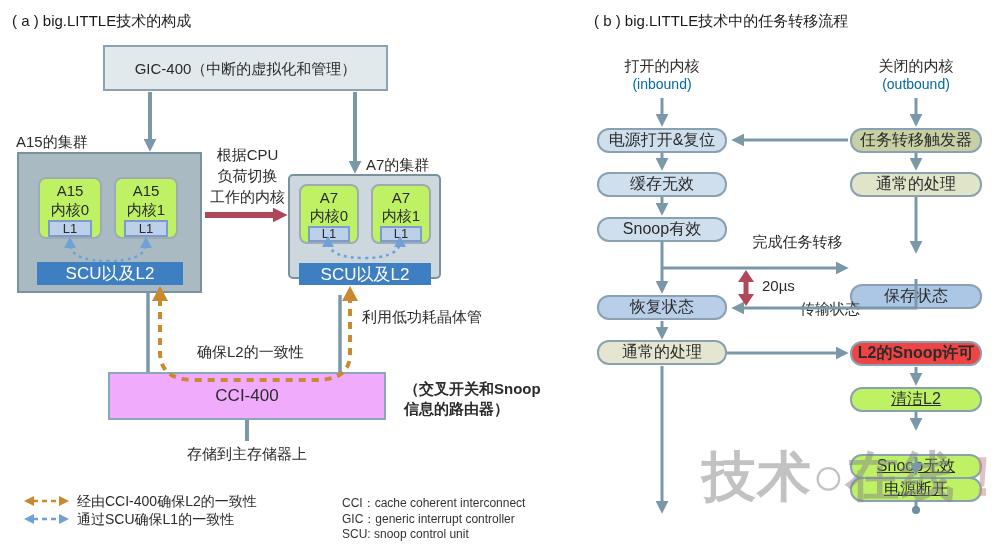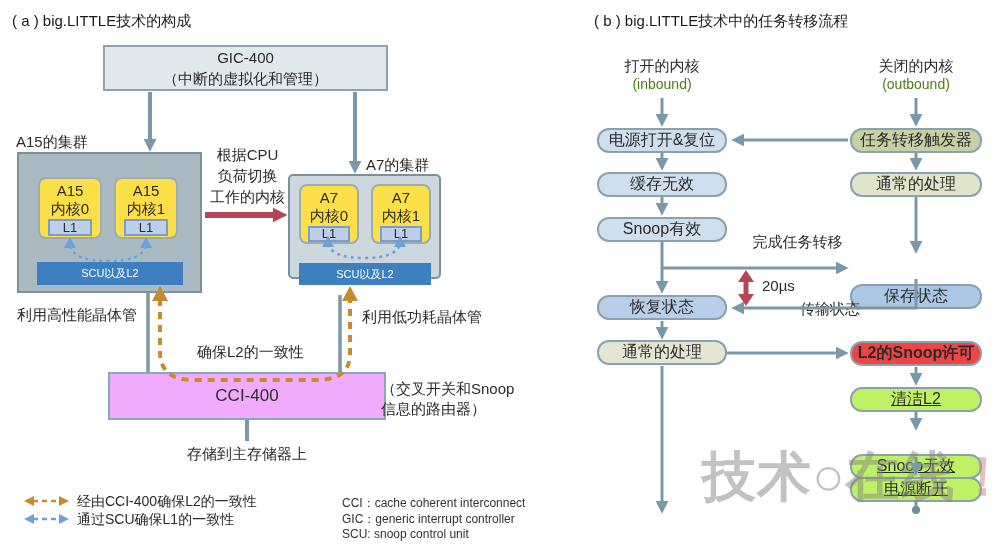--- a/index.html
+++ b/index.html
@@ -4,51 +4,51 @@
 <style>
   html,body{margin:0;padding:0;background:#fff;}
   .canvas{
     position:relative;width:1000px;height:548px;background:#ffffff;overflow:hidden;
     font-family:"Liberation Sans","DejaVu Sans",sans-serif;color:#2b2b2b;padding-left:7px;
   }
   .lbl{position:absolute;font-size:15px;line-height:19px;white-space:nowrap;color:#2b2b2b;z-index:1;}
   .ttl{position:absolute;font-size:15px;white-space:nowrap;color:#1a1a1a;z-index:1;}
   
   .gicbox{position:absolute;left:103px;top:45px;width:285px;height:46px;background:#e1e9ec;
-    border:2px solid #8ba3b0;display:flex;flex-direction:column;align-items:center;justify-content:center;
+    border:2px solid #8ba3b0;display:flex;flex-direction:row;align-items:center;justify-content:center;
     font-size:15px;line-height:21px;z-index:1;box-sizing:border-box;}
   .cluster{position:absolute;box-sizing:border-box;border:2px solid #7b929e;z-index:1;}
   .clusterA{left:17px;top:152px;width:185px;height:141px;background:#a9bac3;}
   .clusterB{left:288px;top:174px;width:153px;height:105px;background:#ccd7de;border-radius:5px;}
-  .core{position:absolute;background:#fde047;border:2px solid #9fabb2;border-radius:8px;
+  .core{position:absolute;background:#bef264;border:2px solid #9fabb2;border-radius:8px;
     display:flex;flex-direction:column;align-items:center;box-sizing:border-box;
-    font-size:15px;line-height:18px;padding-top:3px;}
+    font-size:15px;line-height:18px;padding-top:3px;justify-content:space-between;}
   .l1box{background:#bdd0ea;border:2px solid #7c9ccd;box-sizing:border-box;margin-top:1px;
     display:flex;align-items:center;justify-content:center;font-size:13px;}
   .scu{position:absolute;background:#3e7fc1;color:#fff;display:flex;align-items:center;justify-content:center;
-    font-size:11px;box-sizing:border-box;}
+    font-size:17px;box-sizing:border-box;}
   .ccibox{position:absolute;left:108px;top:372px;width:278px;height:48px;background:#f0abfc;
     border:2px solid #8aa6bb;display:flex;align-items:center;justify-content:center;font-size:17px;
     box-sizing:border-box;z-index:1;}
   
   .fbox{position:absolute;height:25px;border:2px solid #89a1b1;border-radius:12px;box-sizing:border-box;
     display:flex;align-items:center;justify-content:center;font-size:16px;white-space:nowrap;z-index:1;}
   .colL{left:597px;width:130px;}
   .colR{left:850px;width:132px;}
   .fillBlue1{background:#cfdfee;}
   .fillBlue2{background:#b9cfe9;}
   .fillBlue3{background:#abc7e5;margin-top:29px;}
   .fillBlue4{background:#ef4444;font-weight:bold;}
   .fillLav{background:#bef264;text-decoration:underline;}
   .fillOlive1{background:#c7cfa4;}
   .fillOlive2{background:#e0e4c9;}
   .fillCream{background:#e4e6d2;}
   .hdr{position:absolute;width:140px;text-align:center;white-space:nowrap;z-index:1;}
   .hdr .l1{font-size:15px;}
-  .hdr .l2{font-size:14px;color:#4d7c0f;}
+  .hdr .l2{font-size:14px;color:#0369a1;}
   .note{position:absolute;text-align:center;z-index:1;font-size:15px;line-height:21px;white-space:nowrap;}
   .smalltext{position:absolute;font-size:12px;line-height:15.5px;color:#333;z-index:1;white-space:nowrap;}
   .legendtext{position:absolute;font-size:14px;color:#2b2b2b;z-index:1;white-space:nowrap;}
   .watermark{position:absolute;left:702px;top:449px;font-size:54px;font-weight:bold;letter-spacing:1px;
     color:rgba(134,134,134,0.5);z-index:4;white-space:nowrap;line-height:1;}
   .watermark .excl{color:rgba(203,144,144,0.55);}
   svg.connectors{position:absolute;left:0;top:0;z-index:5;pointer-events:none;}
 </style>
 </head>
 <body>
@@ -93,27 +93,26 @@
     </div>
     <div class="scu" style="left:9px;top:87px;width:132px;height:22px;">SCU以及L2</div>
   </div>
 
   <div class="note" style="left:190px;top:144px;width:115px;">
     <div>根据CPU</div>
     <div>负荷切换</div>
     <div>工作的内核</div>
   </div>
 
-  <div class="lbl" style="left:17px;top:305px;">利用高性能晶体管</div>
   <div class="lbl" style="left:362px;top:307px;">利用低功耗晶体管</div>
   <div class="lbl" style="left:197px;top:342px;">确保L2的一致性</div>
 
   <div class="ccibox">CCI-400</div>
 
-  <div class="lbl" style="left:381px;top:379px;line-height:20px;">
+  <div class="lbl" style="left:404px;top:379px;line-height:20px;font-weight:bold;">
     <div>（交叉开关和Snoop</div>
     <div>信息的路由器）</div>
   </div>
 
   <div class="lbl" style="left:187px;top:444px;">存储到主存储器上</div>
 
   <div class="legendtext" style="left:77px;top:493px;">经由CCI-400确保L2的一致性</div>
   <div class="legendtext" style="left:77px;top:511px;">通过SCU确保L1的一致性</div>
 
   <div class="smalltext" style="left:342px;top:496px;">

